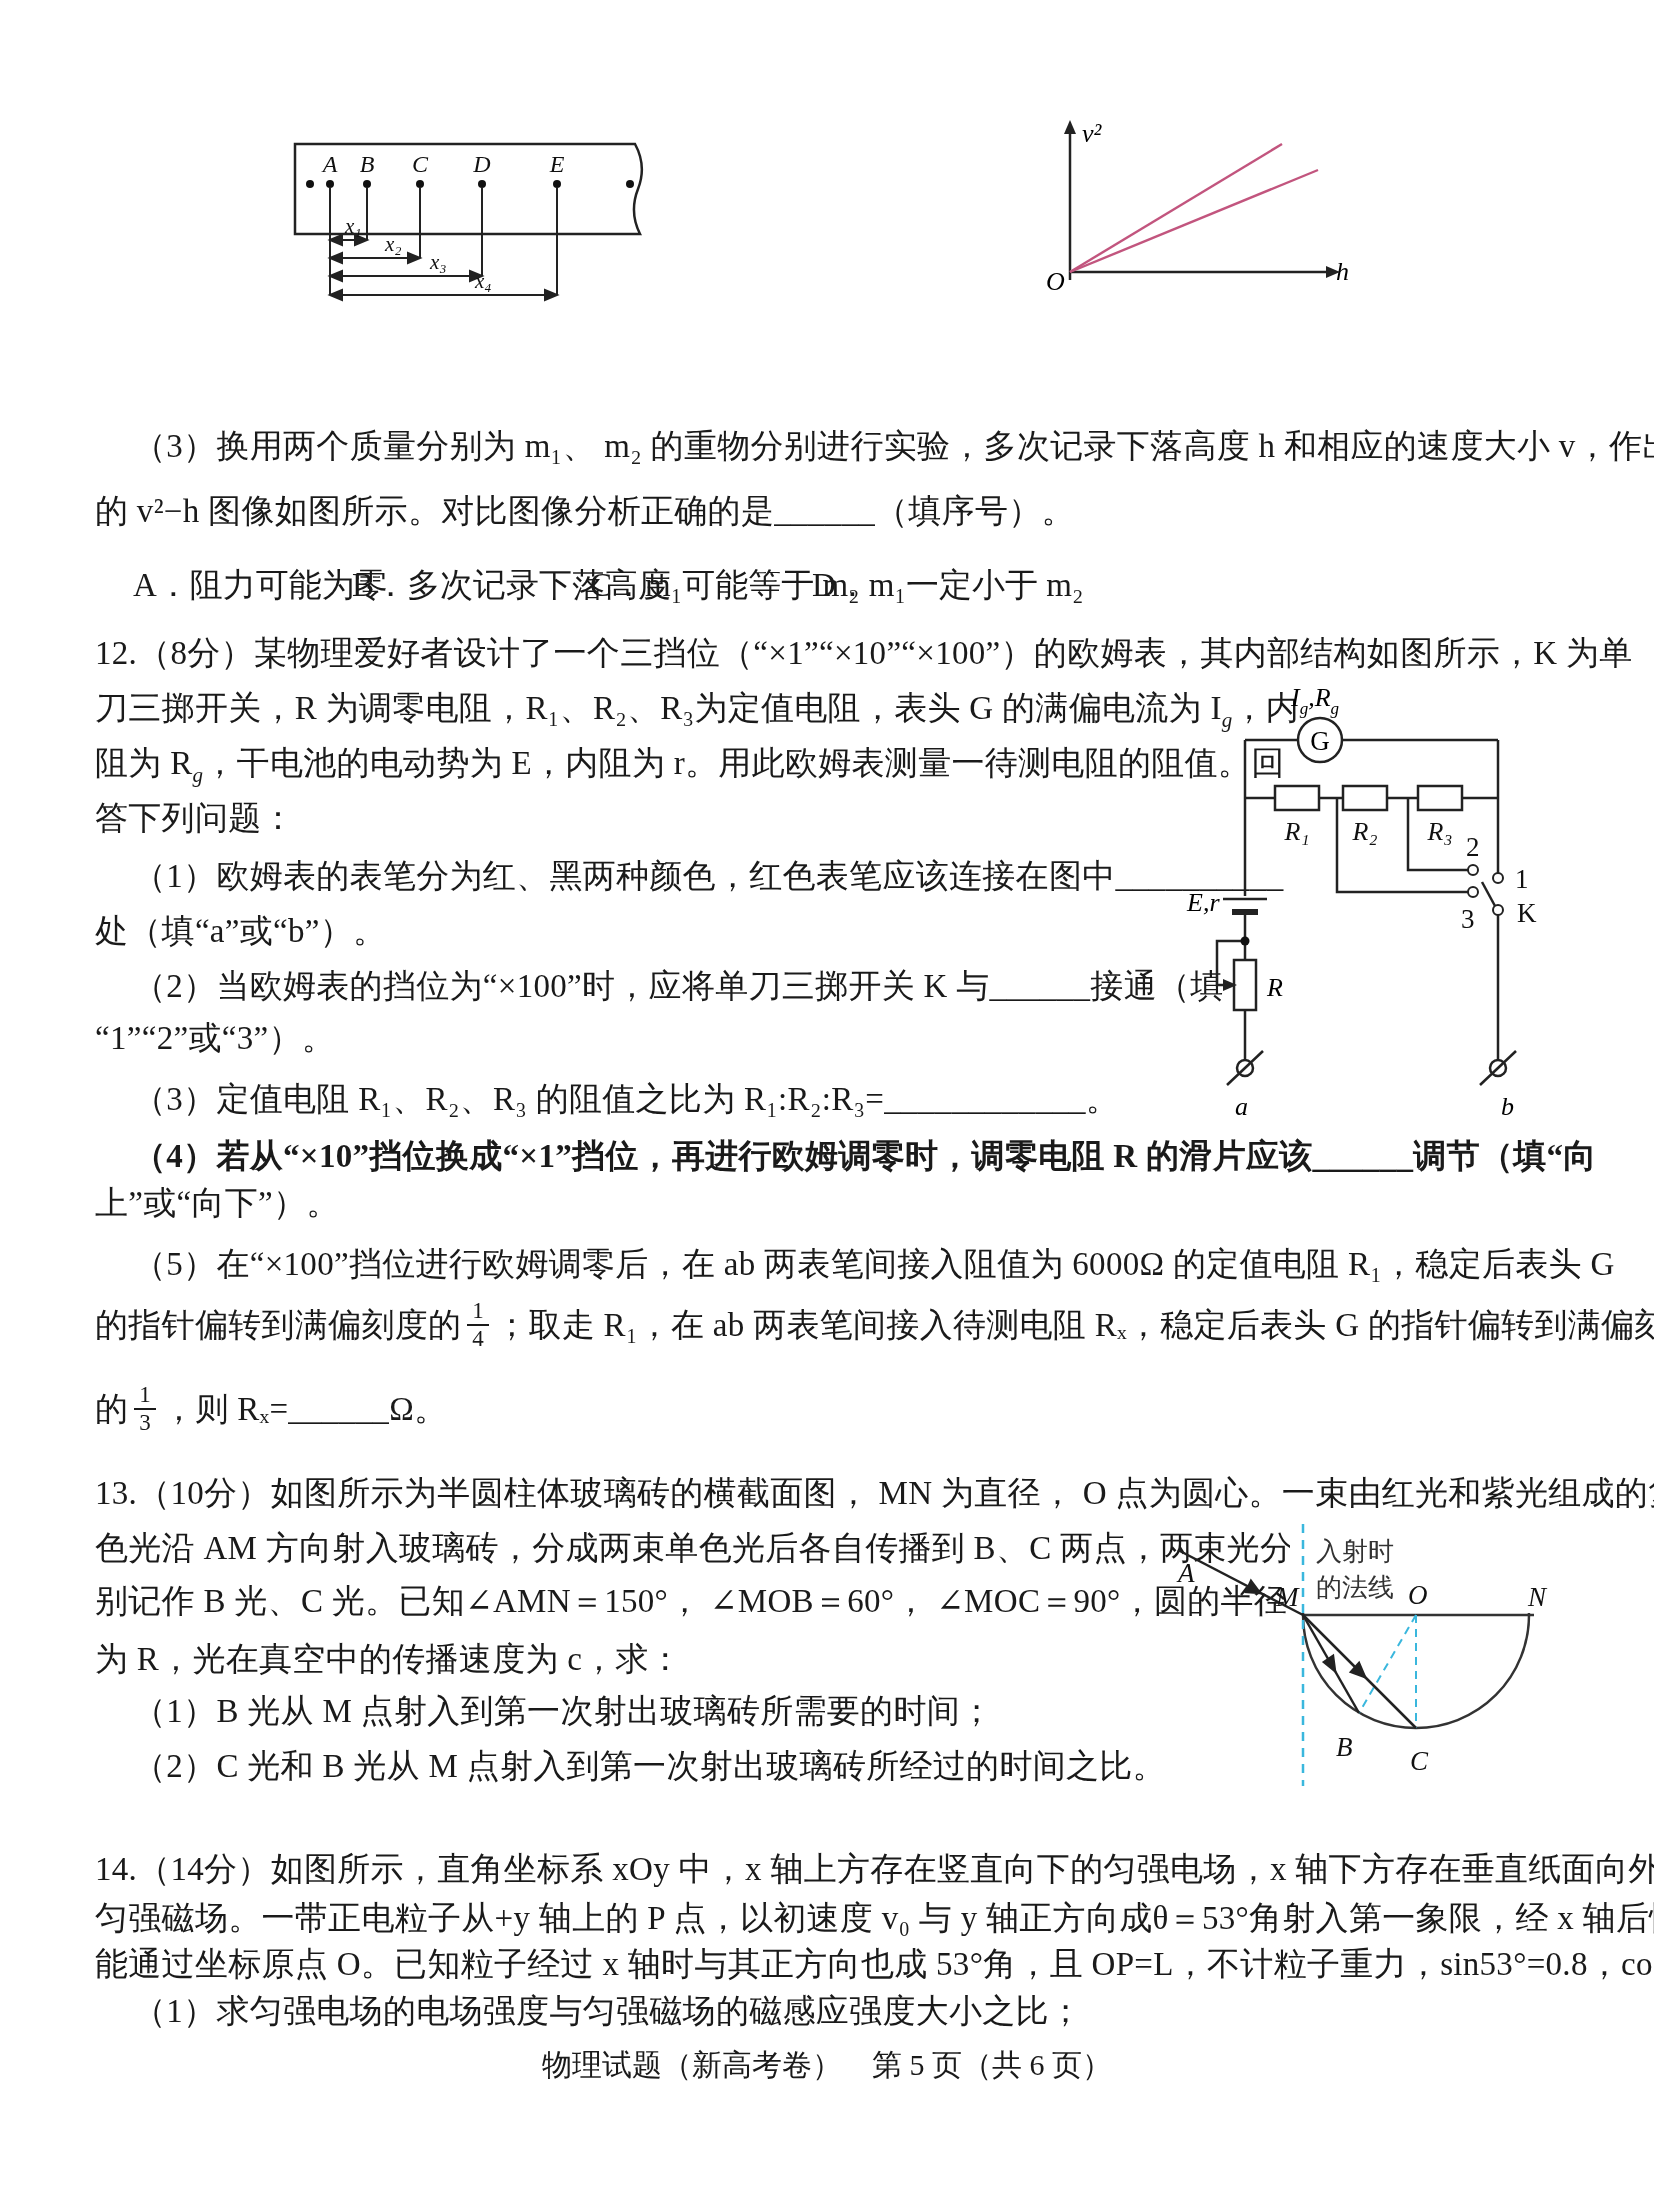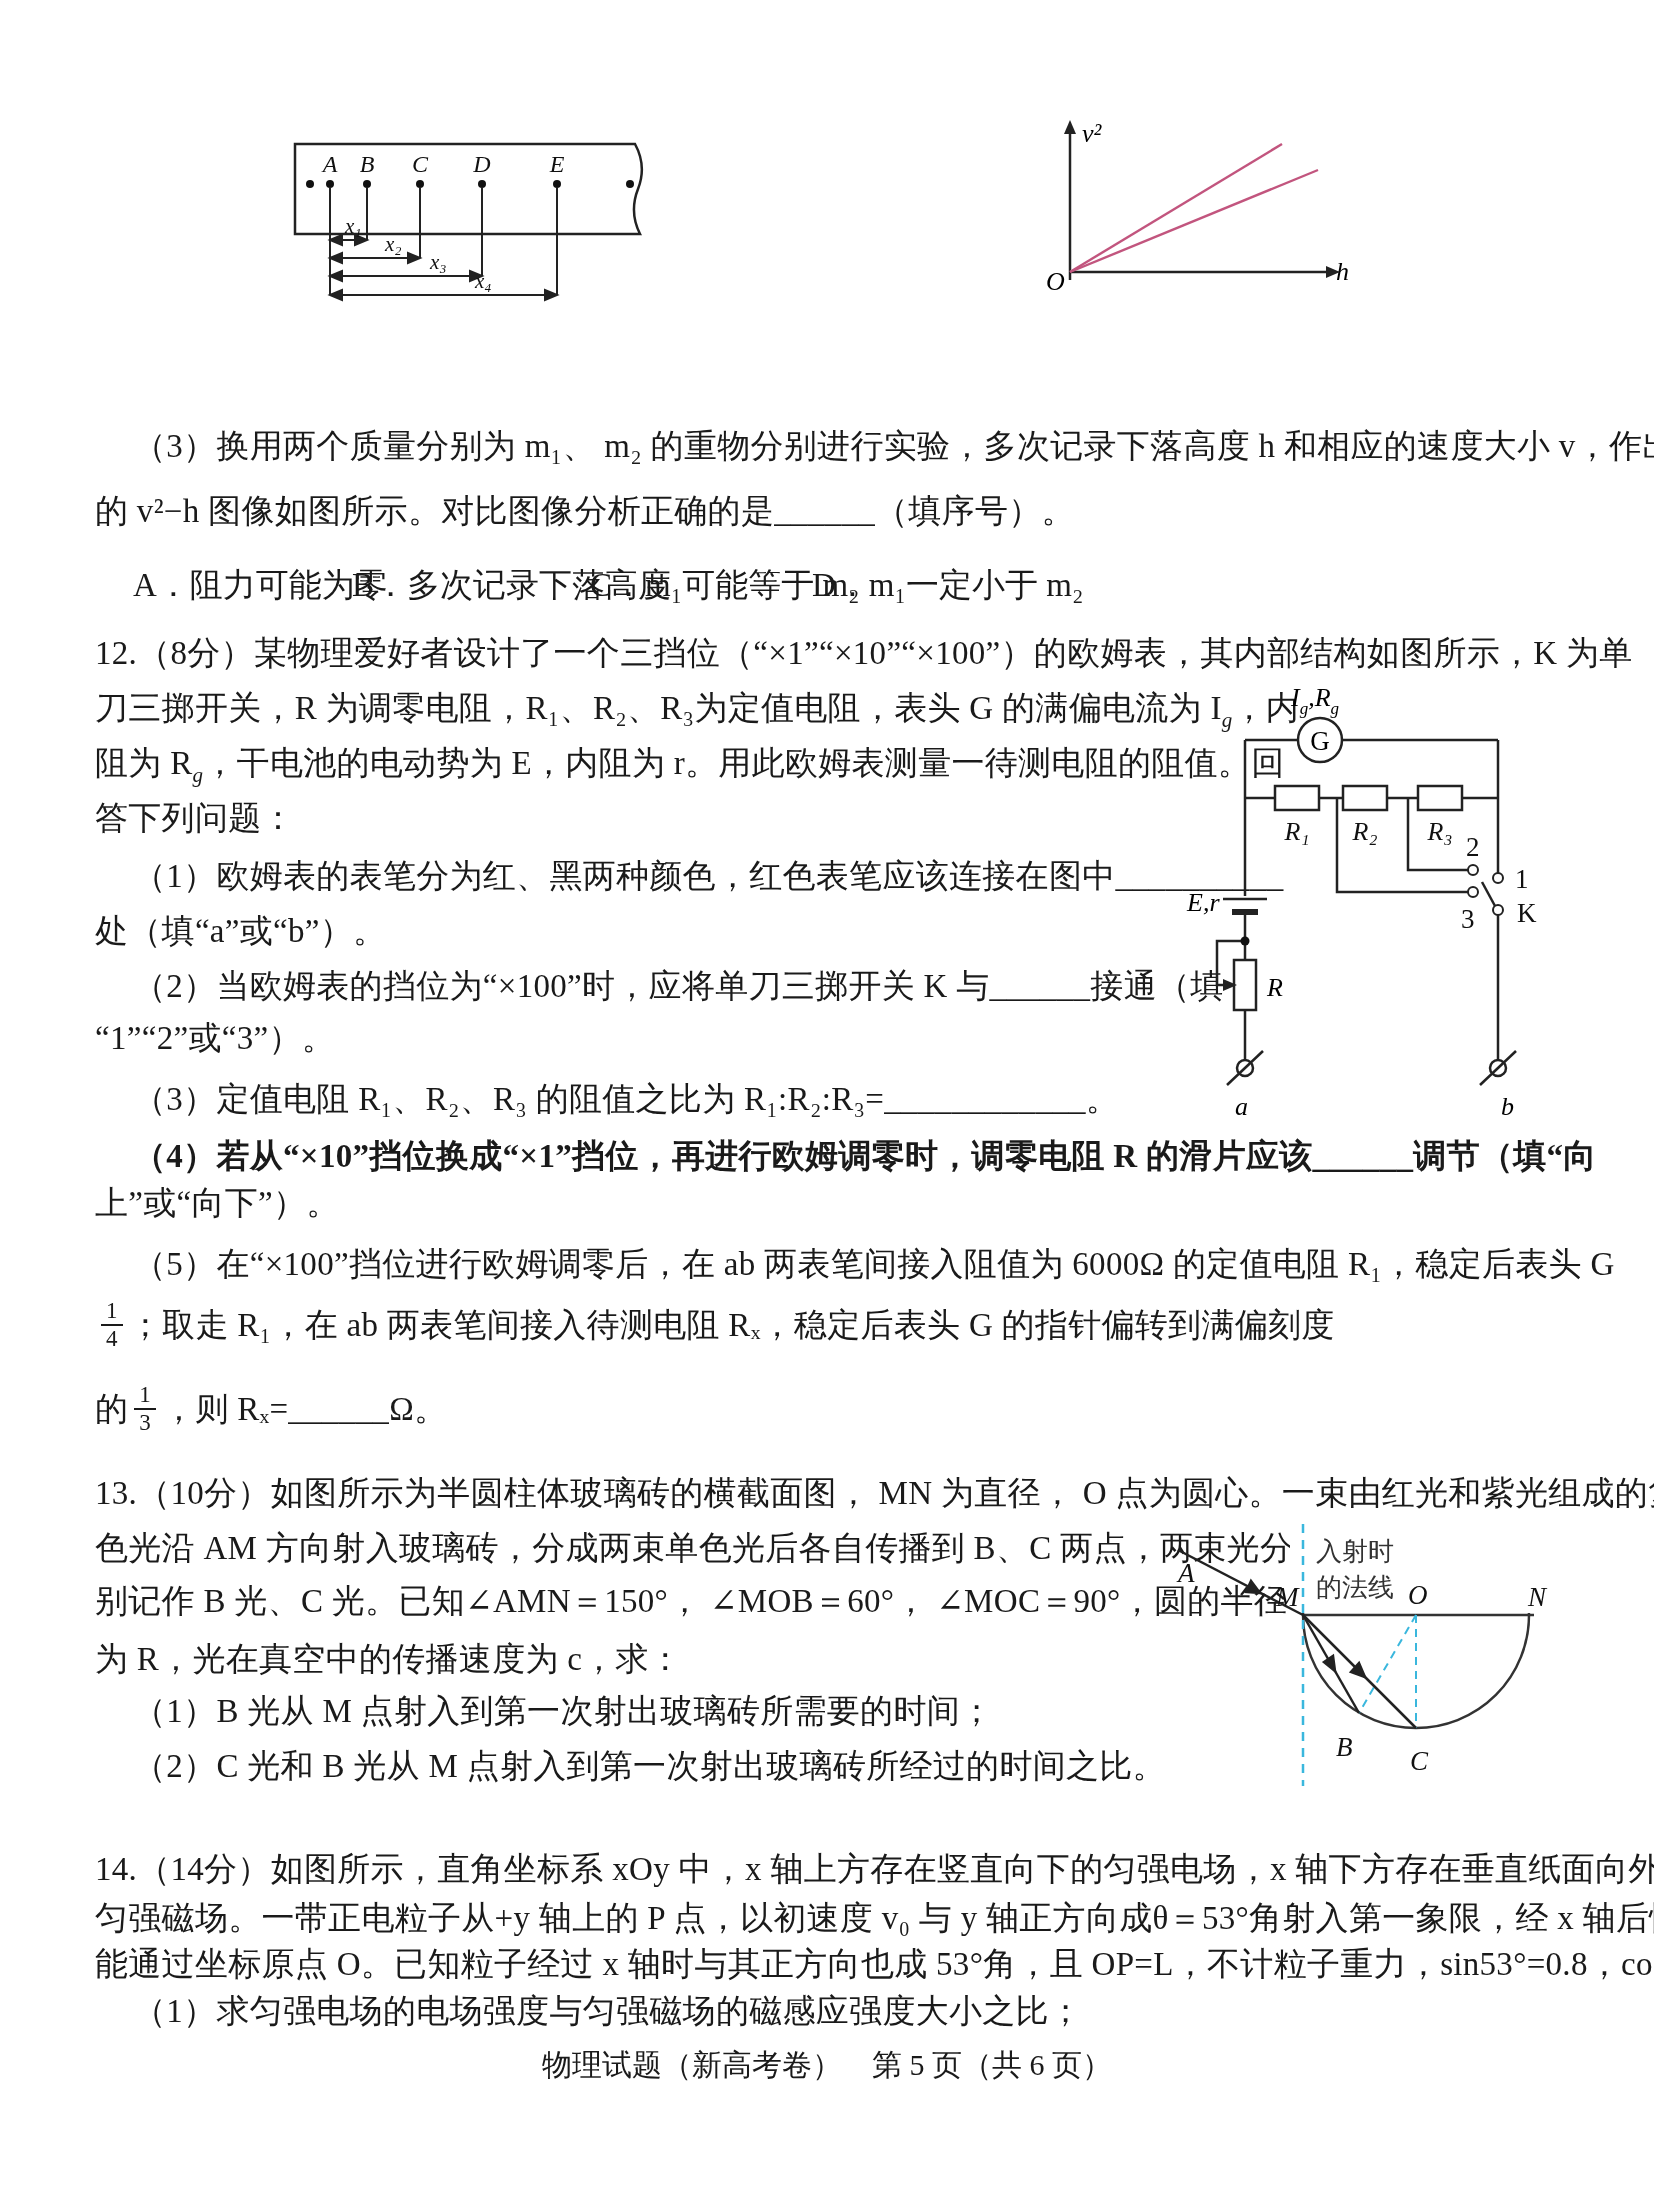--- a/index.html
+++ b/index.html
@@ -99,20 +99,21 @@
 <div class="tl" style="top:795px;">答下列问题：</div>
 <div class="tl ind" style="top:853px;">（1）欧姆表的表笔分为红、黑两种颜色，红色表笔应该连接在图中__________</div>
 <div class="tl" style="top:908px;">处（填“a”或“b”）。</div>
 <div class="tl ind" style="top:963px;">（2）当欧姆表的挡位为“×100”时，应将单刀三掷开关 K 与______接通（填</div>
 <div class="tl" style="top:1015px;">“1”“2”或“3”）。</div>
 <div class="tl ind" style="top:1076px;">（3）定值电阻 R₁、R₂、R₃ 的阻值之比为 R₁:R₂:R₃=____________。</div>
 <div class="tl ind" style="top:1133px;font-weight:bold;">（4）若从“×10”挡位换成“×1”挡位，再进行欧姆调零时，调零电阻 R 的滑片应该______调节（填“向</div>
 <div class="tl" style="top:1180px;">上”或“向下”）。</div>
 <div class="tl ind" style="top:1241px;">（5）在“×100”挡位进行欧姆调零后，在 ab 两表笔间接入阻值为 6000Ω 的定值电阻 R₁，稳定后表头 G</div>
 <div class="tl tl-flex" style="top:1298px;">
+  <span>的指针偏转到满偏刻度的</span>
   <span class="frac">
       <span class="num">1</span>
       <span class="den">4</span>
     </span>
   <span>；取走 R₁，在 ab 两表笔间接入待测电阻 Rₓ，稳定后表头 G 的指针偏转到满偏刻度</span>
 </div>
 <div class="tl tl-flex" style="top:1382px;">
   <span>的</span>
   <span class="frac">
       <span class="num">1</span>

